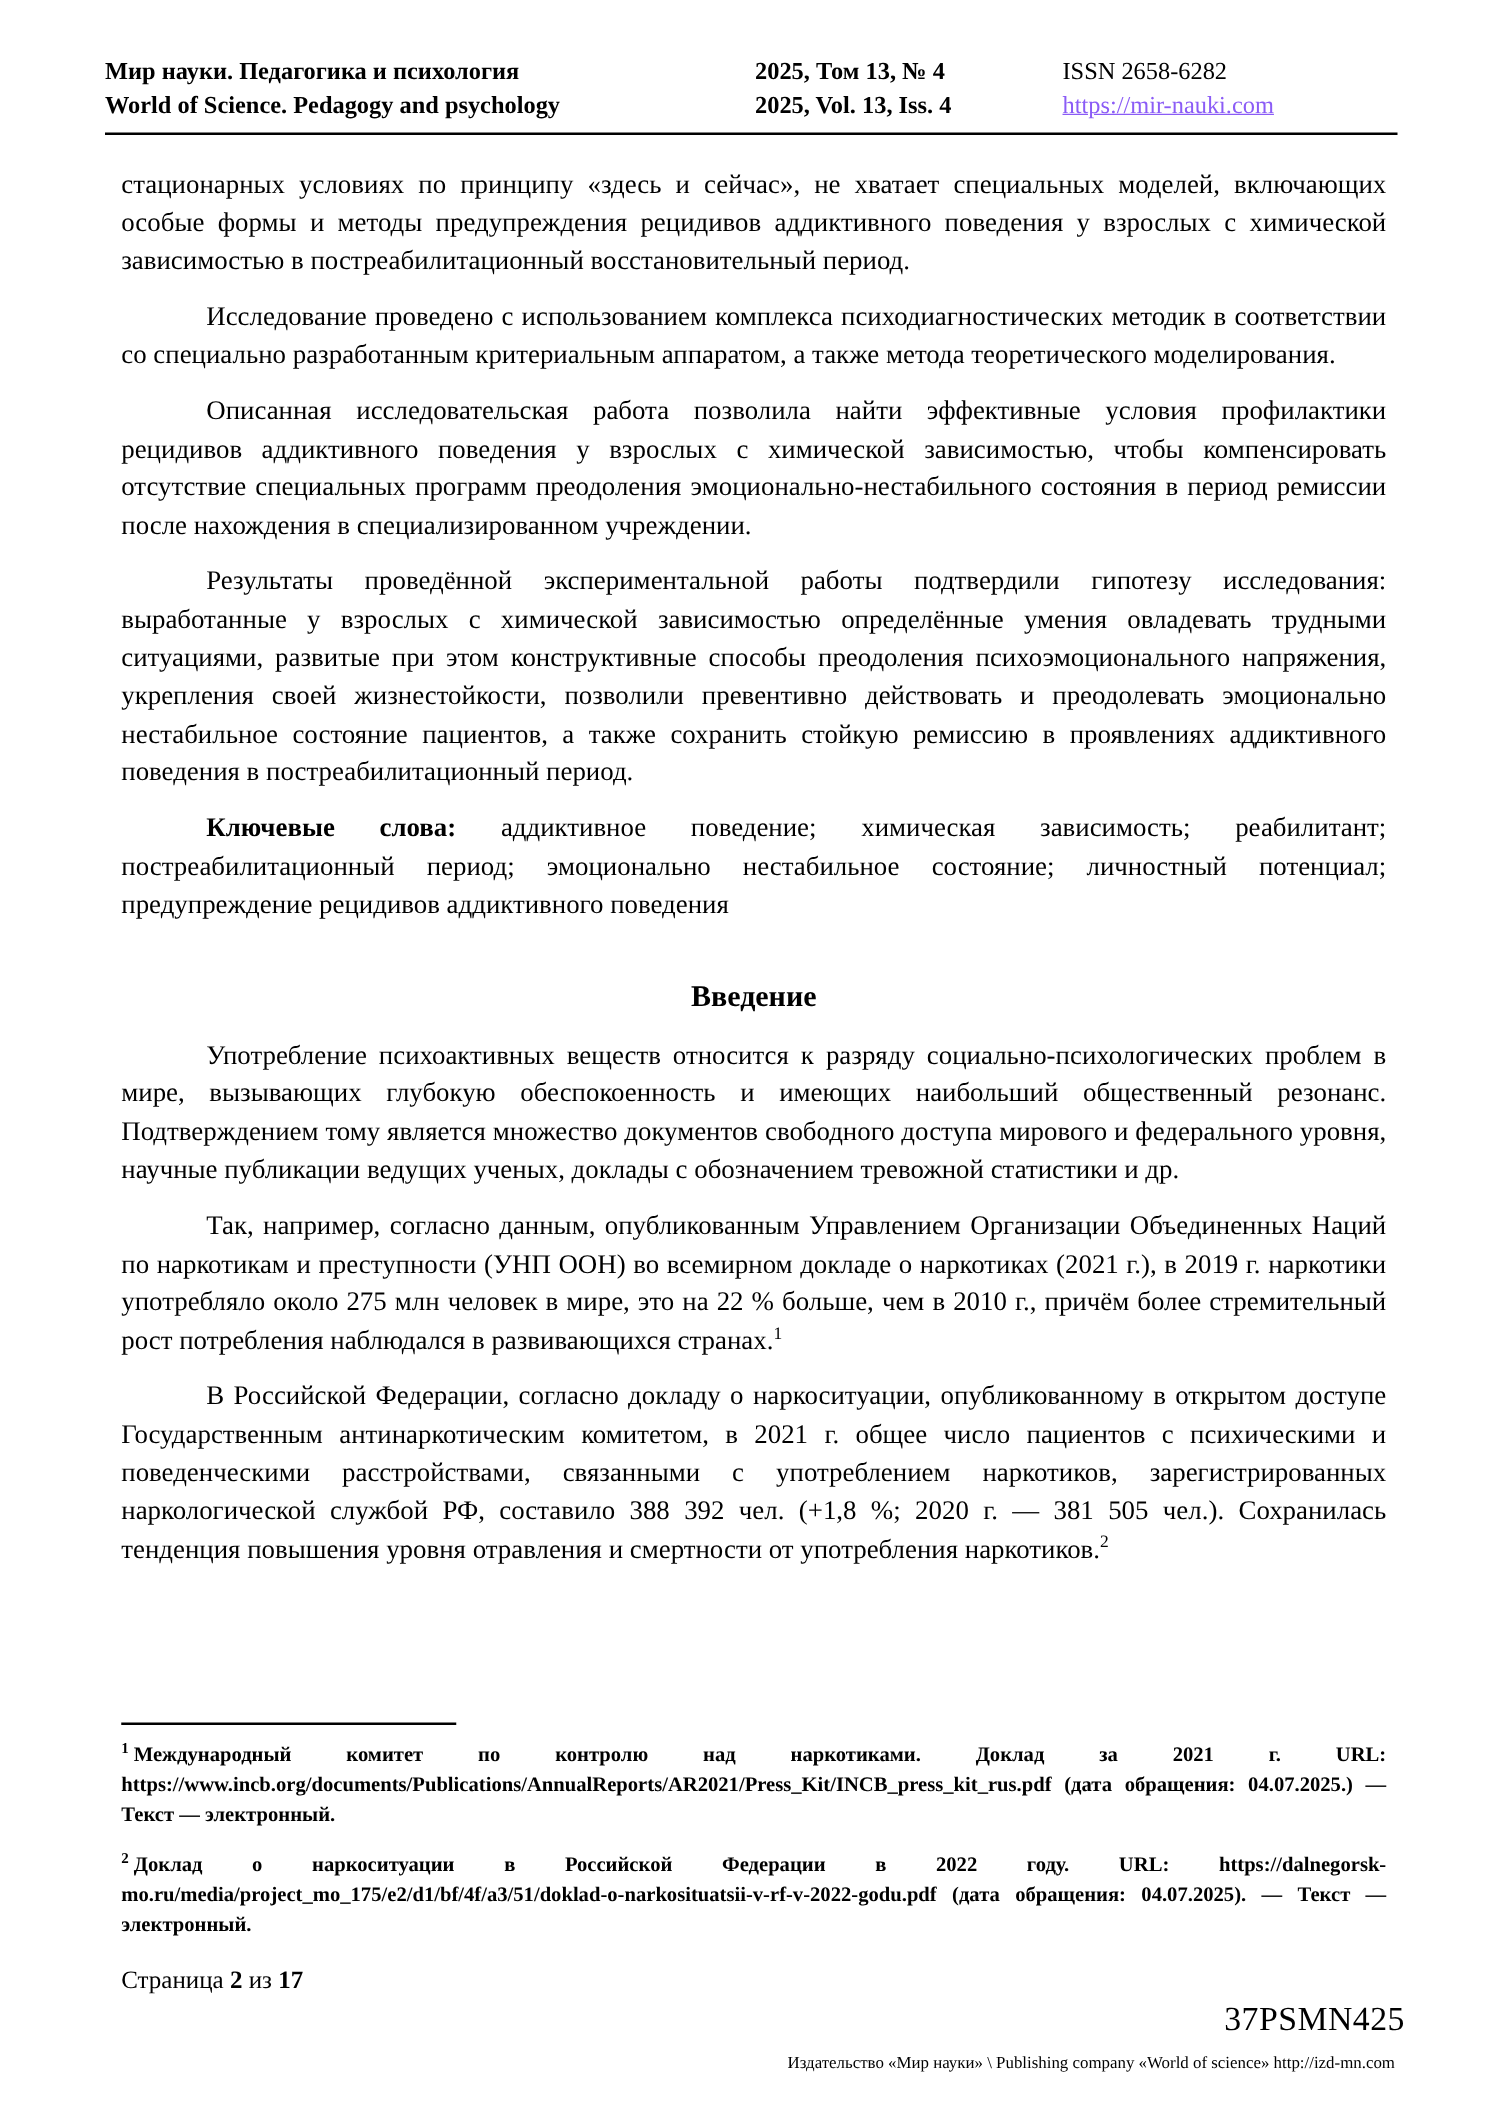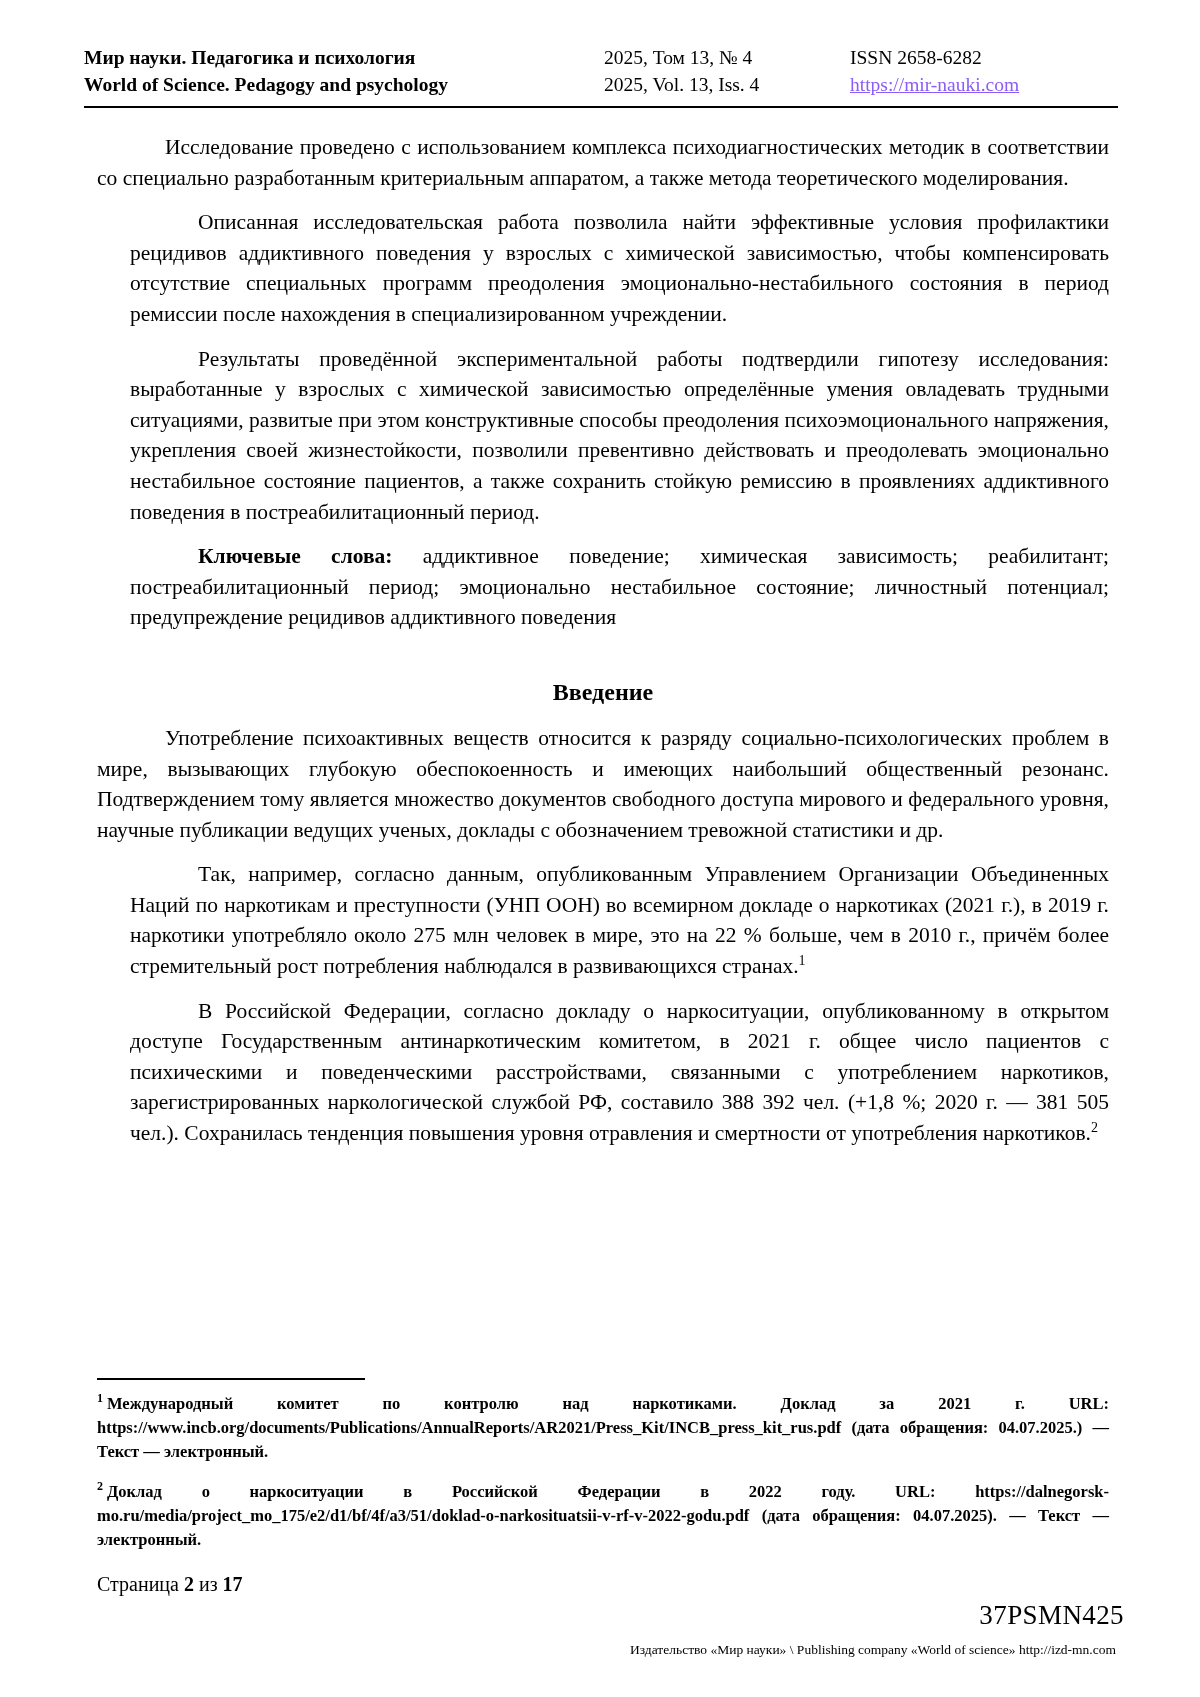--- a/index.html
+++ b/index.html
@@ -39,20 +39,21 @@
   }
   .rh-journal {
     font-weight: bold;
     width: 520px;
     flex: 0 0 520px;
   }
   .rh-issue {
     width: 246px;
     flex: 0 0 246px;
     text-align: left;
+    font-weight: bold;
   }
   .rh-issn {
     flex: 1 1 auto;
     text-align: left;
   }
   .rh-link a, .rh-link {
     color: #8b5cf6;
     text-decoration: underline;
   }
   .runhead-rule {
@@ -74,21 +75,20 @@
   p.body {
     margin: 0 0 0 0;
     font-size: 21.5px;
     line-height: 30.6px;
     text-align: justify;
     text-indent: 0;
     hyphens: none;
   }
   p.body + p.body {
     margin-top: 14px;
-    margin-left: 33px;
   }
   p.indent {
     text-indent: 68px;
   }
   .kw-label {
     font-weight: bold;
   }
 
   h2.section {
     text-align: center;
@@ -173,20 +173,21 @@
     <div class="runhead-row">
       <div class="rh-journal">World of Science. Pedagogy and psychology</div>
       <div class="rh-issue">2025, Vol. 13, Iss. 4</div>
       <div class="rh-issn rh-link">https://mir-nauki.com</div>
     </div>
   </div>
   <div class="runhead-rule"></div>
 
   <div class="content">
 
+    <p class="body">стационарных условиях по принципу «здесь и сейчас», не хватает специальных моделей, включающих особые формы и методы предупреждения рецидивов аддиктивного поведения у взрослых с химической зависимостью в постреабилитационный восстановительный период.</p>
 
     <p class="body indent">Исследование проведено с использованием комплекса психодиагностических методик в соответствии со специально разработанным критериальным аппаратом, а также метода теоретического моделирования.</p>
 
     <p class="body indent">Описанная исследовательская работа позволила найти эффективные условия профилактики рецидивов аддиктивного поведения у взрослых с химической зависимостью, чтобы компенсировать отсутствие специальных программ преодоления эмоционально-нестабильного состояния в период ремиссии после нахождения в специализированном учреждении.</p>
 
     <p class="body indent">Результаты проведённой экспериментальной работы подтвердили гипотезу исследования: выработанные у взрослых с химической зависимостью определённые умения овладевать трудными ситуациями, развитые при этом конструктивные способы преодоления психоэмоционального напряжения, укрепления своей жизнестойкости, позволили превентивно действовать и преодолевать эмоционально нестабильное состояние пациентов, а также сохранить стойкую ремиссию в проявлениях аддиктивного поведения в постреабилитационный период.</p>
 
     <p class="body indent"><span class="kw-label">Ключевые слова:</span><span> аддиктивное поведение; химическая зависимость; реабилитант; постреабилитационный период; эмоционально нестабильное состояние; личностный потенциал; предупреждение рецидивов аддиктивного поведения</span></p>
 
     <h2 class="section">Введение</h2>

